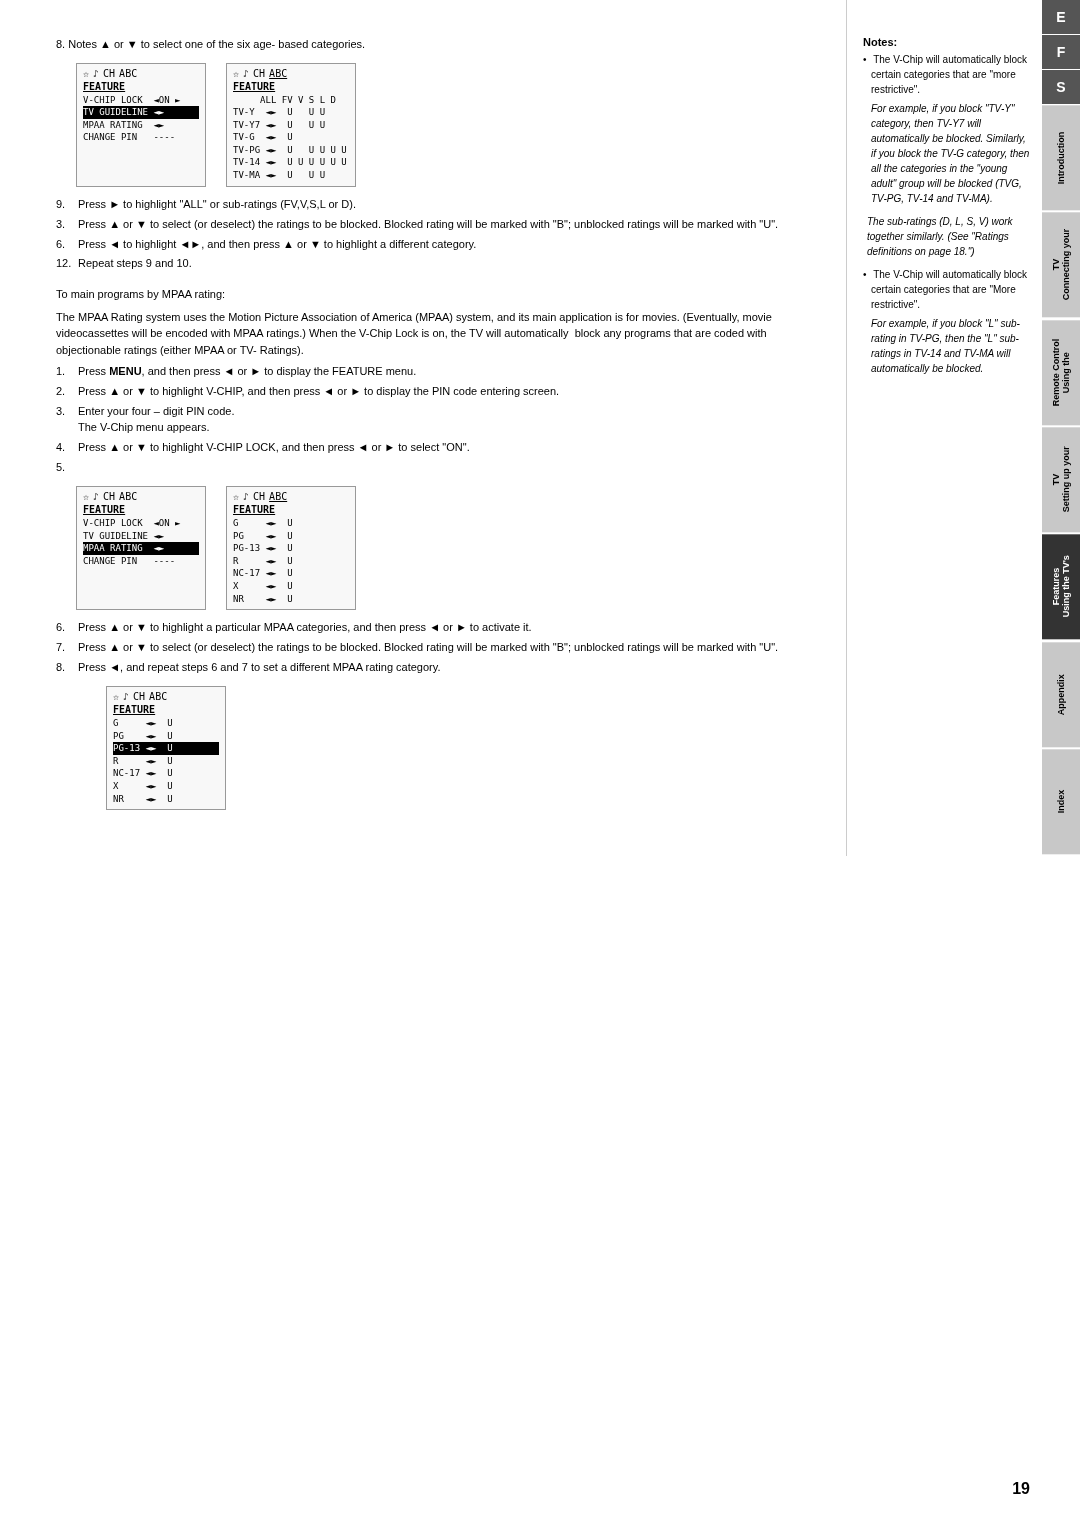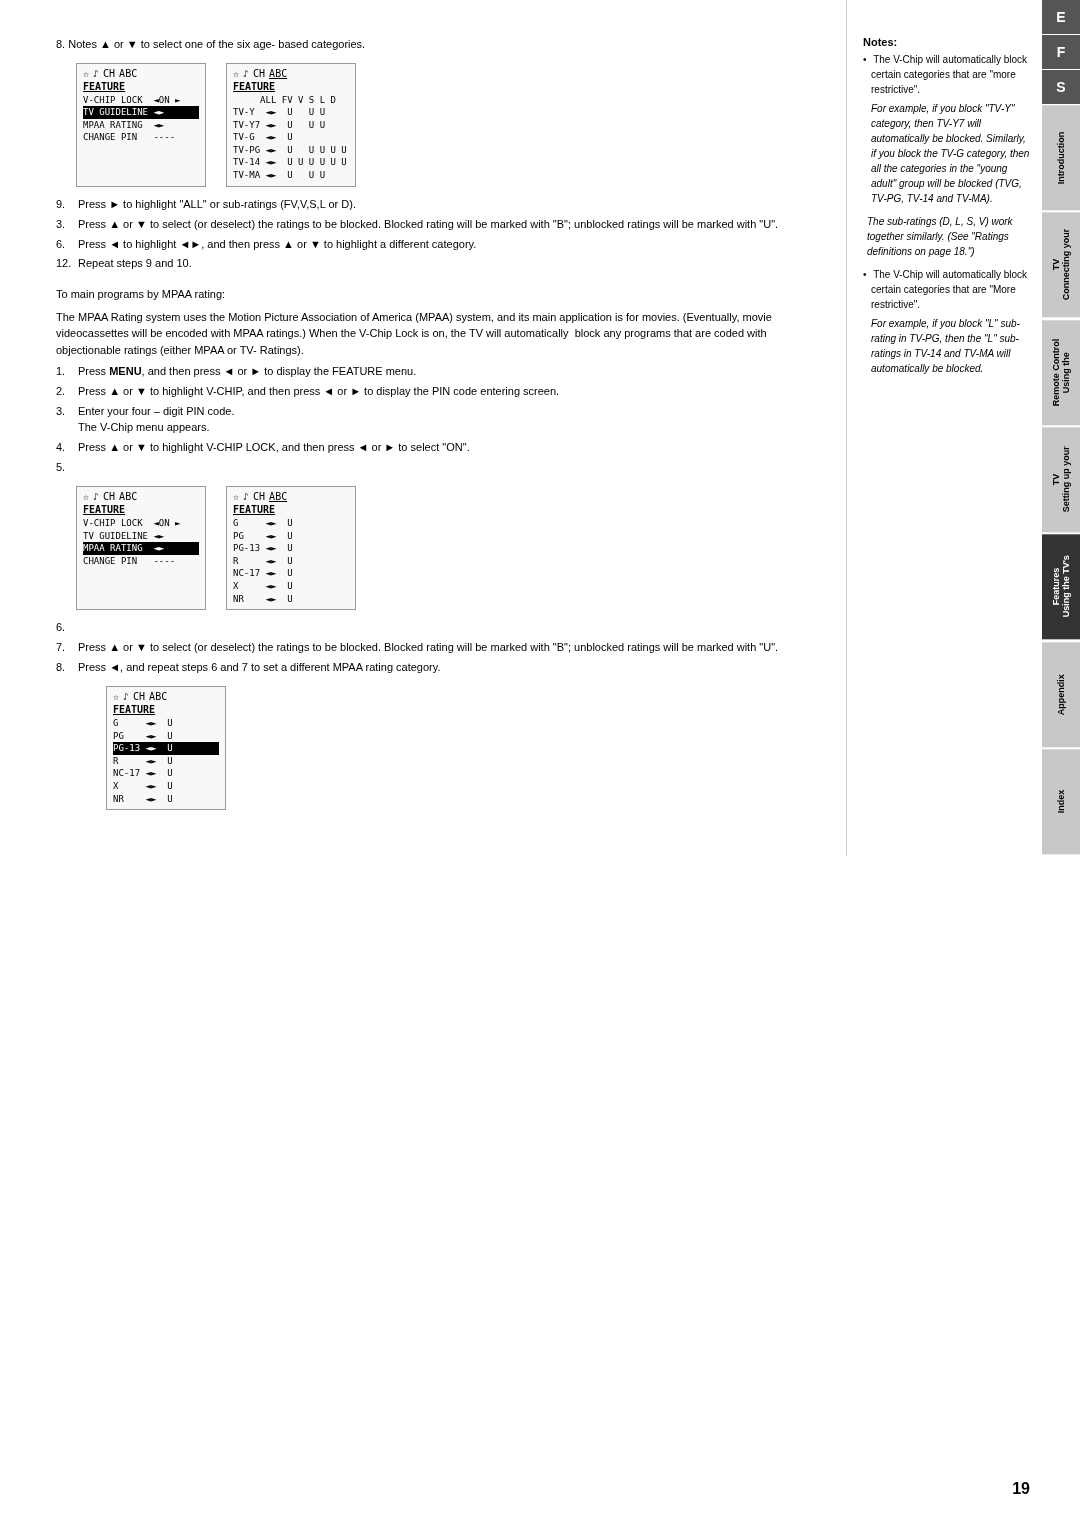--- a/index.html
+++ b/index.html
@@ -276,20 +276,21 @@
         <div class="screen-row">R &nbsp;&nbsp;&nbsp;&nbsp;◄► &nbsp;U</div>
         <div class="screen-row">NC-17 ◄► &nbsp;U</div>
         <div class="screen-row">X &nbsp;&nbsp;&nbsp;&nbsp;◄► &nbsp;U</div>
         <div class="screen-row">NR &nbsp;&nbsp;&nbsp;◄► &nbsp;U</div>
       </div>
     </div>
 
     <ul class="num-list">
       <li>
         <span class="num">6.</span>
+        <span>Press ▲ or ▼ to highlight a particular MPAA categories, and then press ◄ or ► to activate it.</span>
       </li>
       <li>
         <span class="num">7.</span>
         <span>Press ▲ or ▼ to select (or deselect) the ratings to be blocked. Blocked rating will be marked with "B"; unblocked ratings will be marked with "U".</span>
       </li>
       <li>
         <span class="num">8.</span>
         <span>Press ◄, and repeat steps 6 and 7 to set a different MPAA rating category.</span>
       </li>
     </ul>

